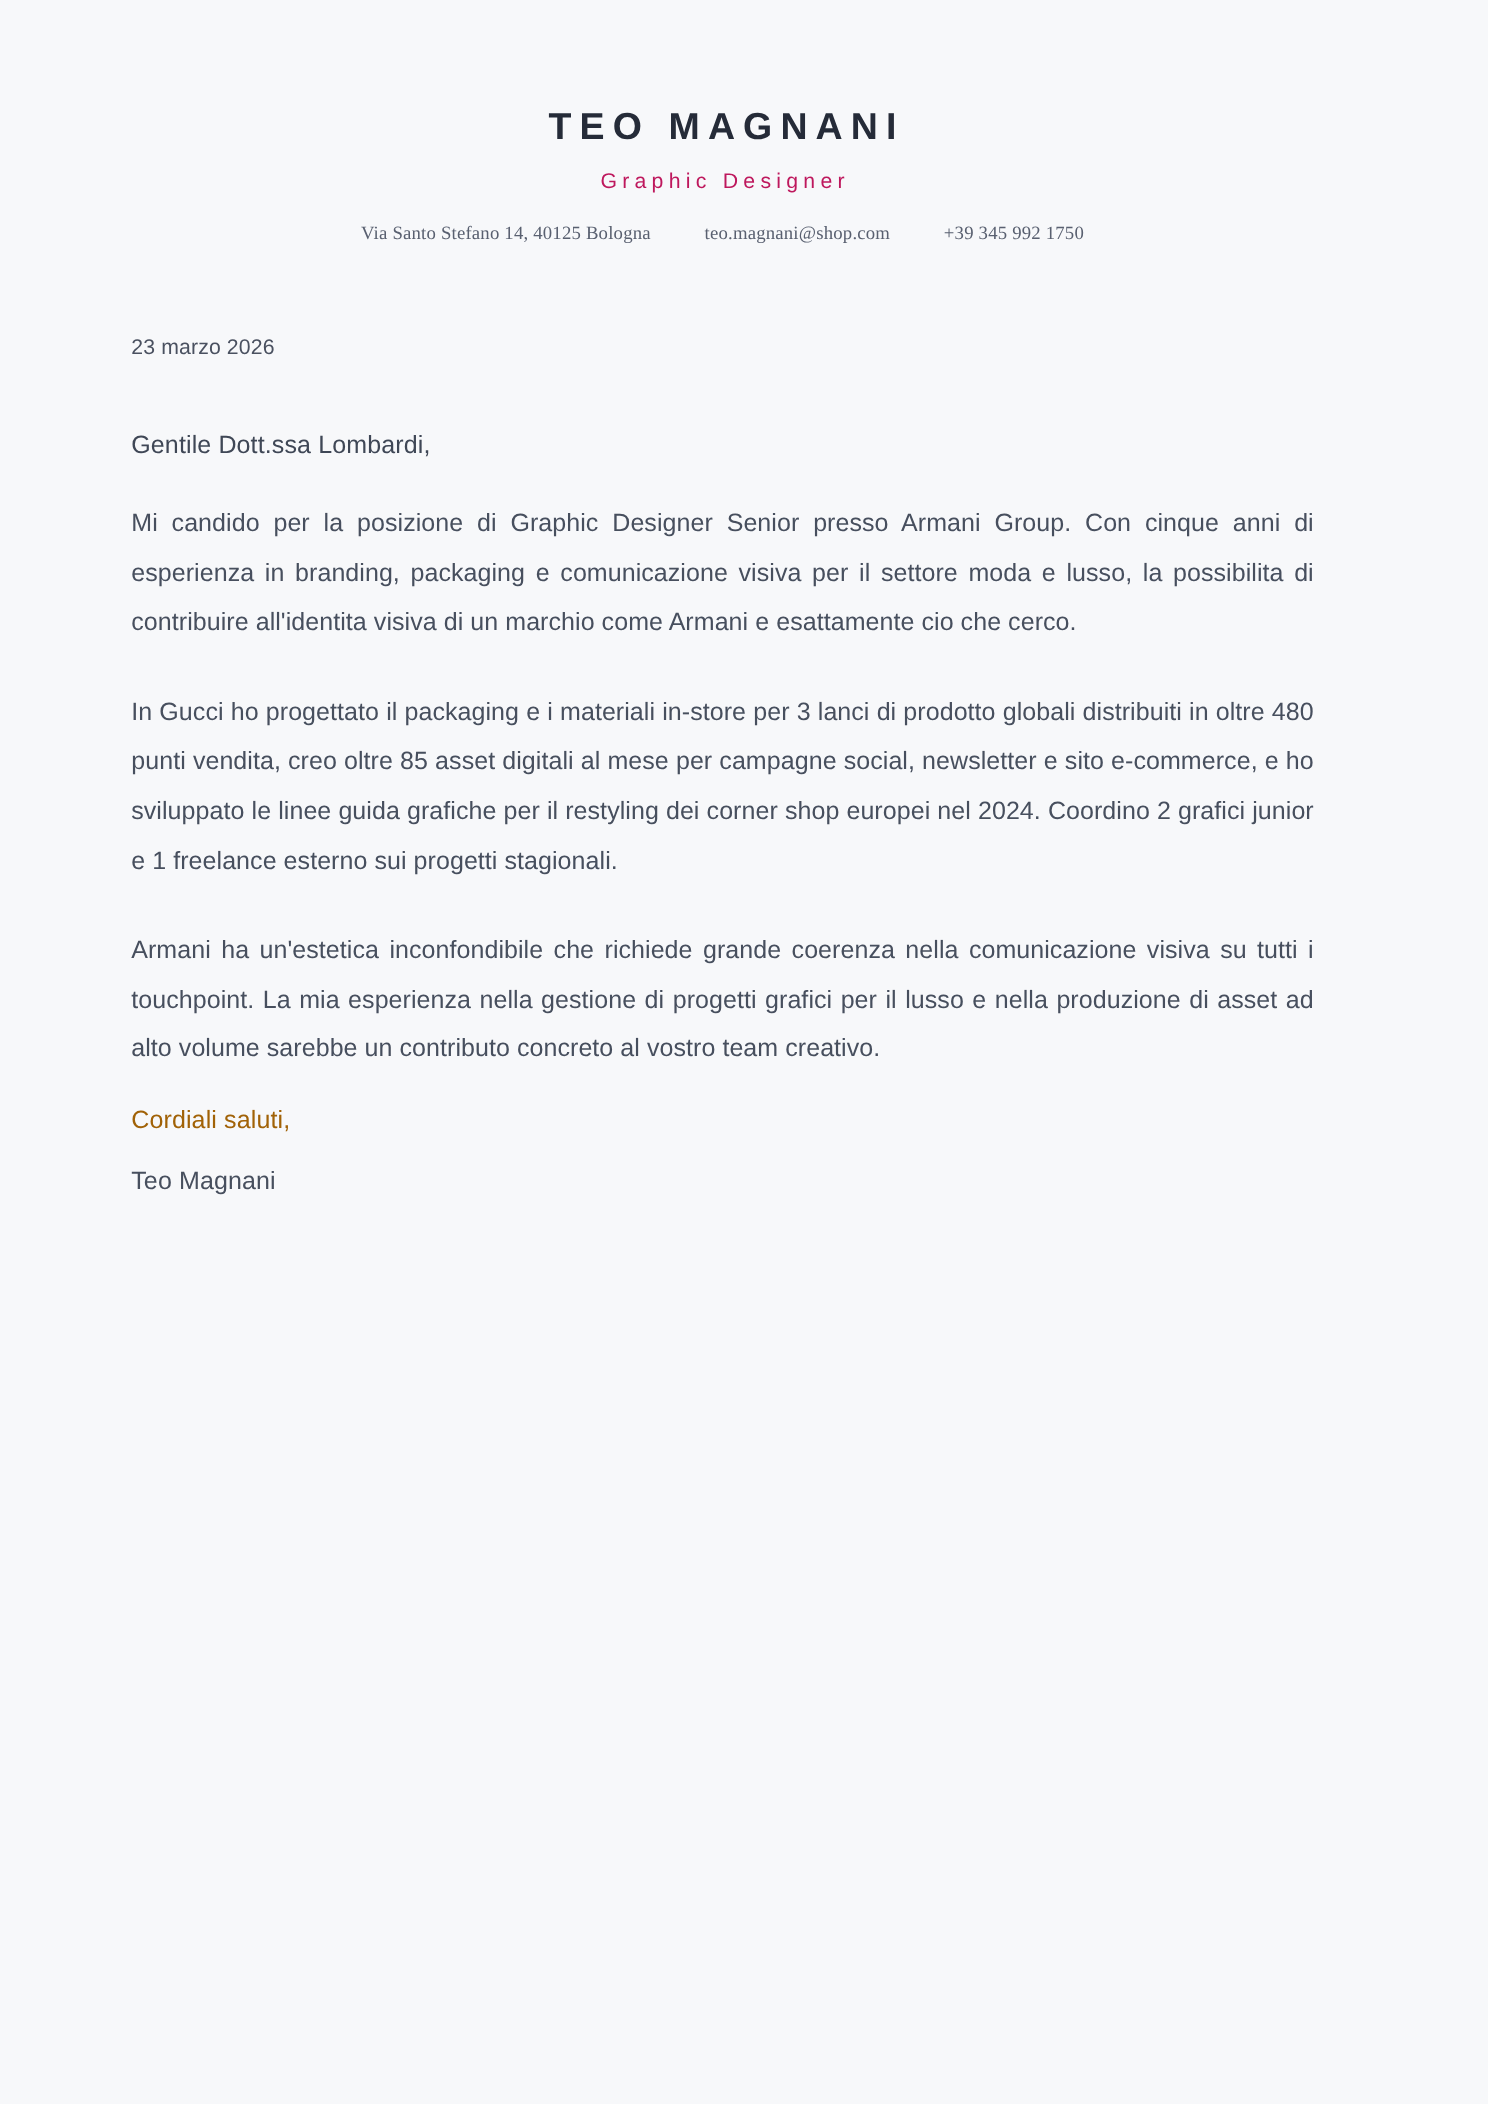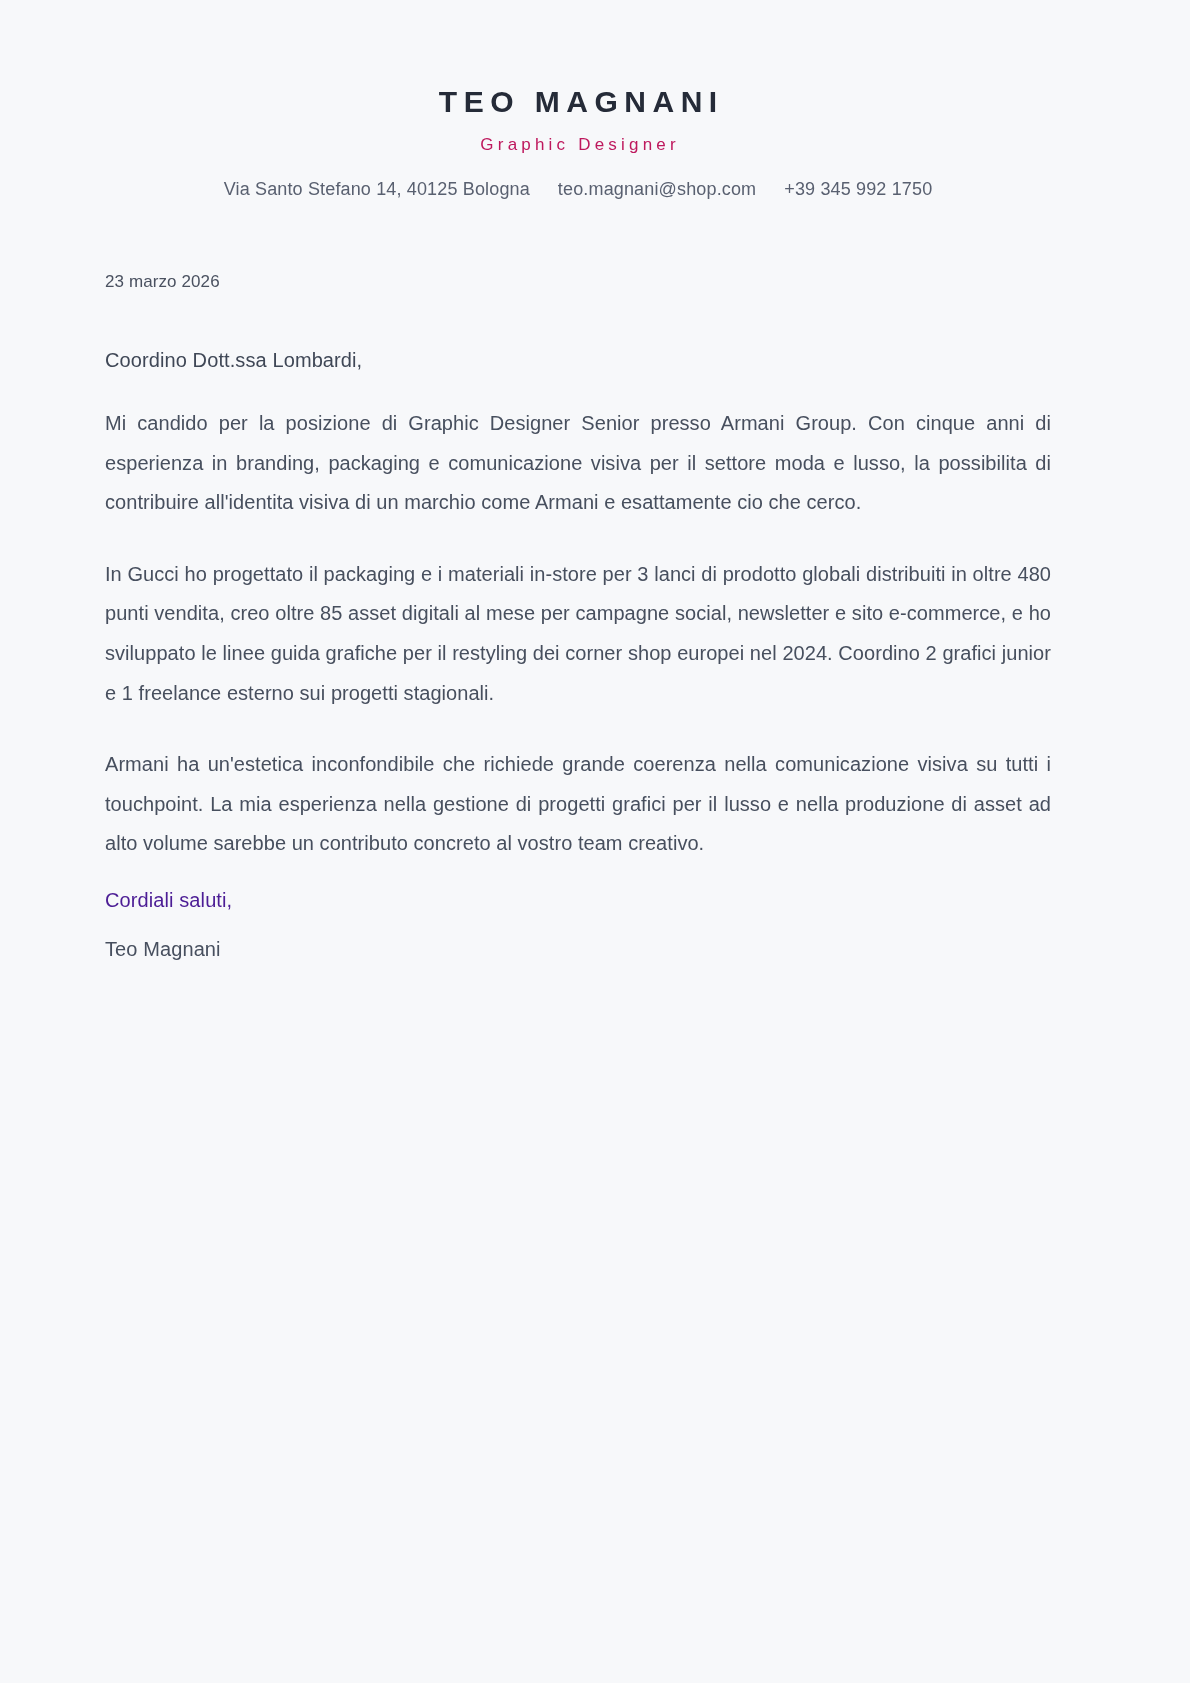--- a/index.html
+++ b/index.html
@@ -46,24 +46,25 @@
     letter-spacing: 4.2px;
     color: #be185d;
     text-indent: 4.2px;
   }
 
   .contact-line {
     margin-top: 24px;
     display: flex;
     justify-content: center;
     align-items: baseline;
-    gap: 28px;
-    font-size: 18px;
+    gap: 43px;
+    font-size: 15px;
     color: #596070;
     letter-spacing: 0.15px;
+    font-family: Liberation Serif, serif;
   }
 
   .contact-item { white-space: nowrap; }
 
   
   .letter-body {
     padding: 0 105px 0 105px;
     margin-top: 72px;
   }
 
@@ -103,21 +104,21 @@
     font-size: 20px;
     line-height: 1.98;
     color: #474f5e;
     text-align: justify;
     letter-spacing: 0.05px;
   }
 
   .closing {
     margin-top: 25px;
     font-size: 20px;
-    color: #4c1d95;
+    color: #a16207;
     letter-spacing: 0.1px;
   }
 
   .signature {
     margin-top: 26px;
     font-size: 20px;
     color: #474f5e;
     letter-spacing: 0.1px;
   }
 </style>
@@ -136,21 +137,21 @@
       <span class="contact-item">teo.magnani@shop.com</span>
       <span class="contact-item">+39 345 992 1750</span>
     </div>
   </header>
 
   <main class="letter-body">
 
     <div class="date-line">23 marzo 2026</div>
 
 
-    <div class="salutation">Coordino Dott.ssa Lombardi,</div>
+    <div class="salutation">Gentile Dott.ssa Lombardi,</div>
 
     <p class="paragraph">Mi candido per la posizione di Graphic Designer Senior presso Armani Group. Con cinque anni di esperienza in branding, packaging e comunicazione visiva per il settore moda e lusso, la possibilita di contribuire all'identita visiva di un marchio come Armani e esattamente cio che cerco.</p>
 
     <p class="paragraph">In Gucci ho progettato il packaging e i materiali in-store per 3 lanci di prodotto globali distribuiti in oltre 480 punti vendita, creo oltre 85 asset digitali al mese per campagne social, newsletter e sito e-commerce, e ho sviluppato le linee guida grafiche per il restyling dei corner shop europei nel 2024. Coordino 2 grafici junior e 1 freelance esterno sui progetti stagionali.</p>
 
     <p class="paragraph">Armani ha un'estetica inconfondibile che richiede grande coerenza nella comunicazione visiva su tutti i touchpoint. La mia esperienza nella gestione di progetti grafici per il lusso e nella produzione di asset ad alto volume sarebbe un contributo concreto al vostro team creativo.</p>
 
     <div class="closing">Cordiali saluti,</div>
 
     <div class="signature">Teo Magnani</div>

